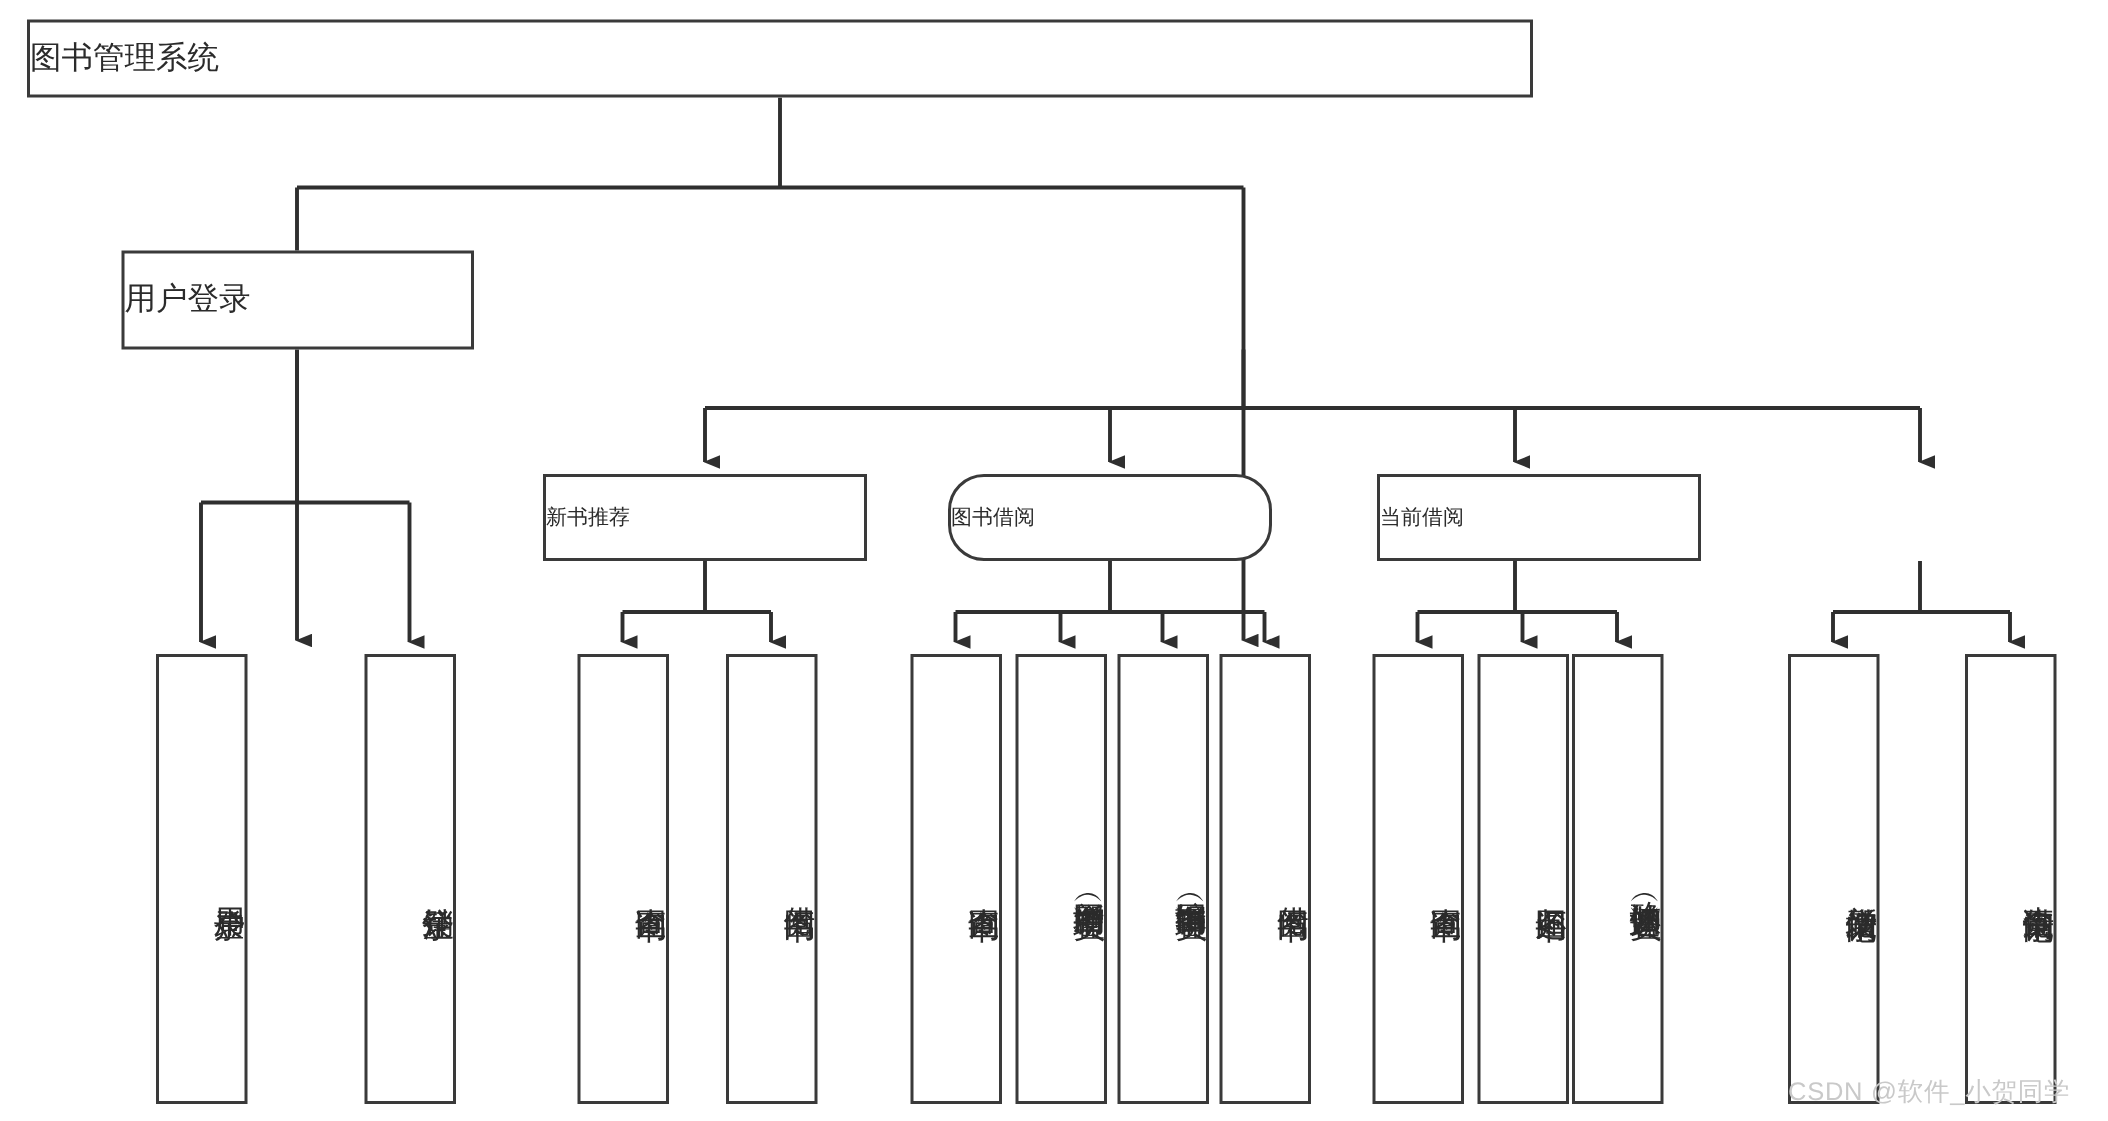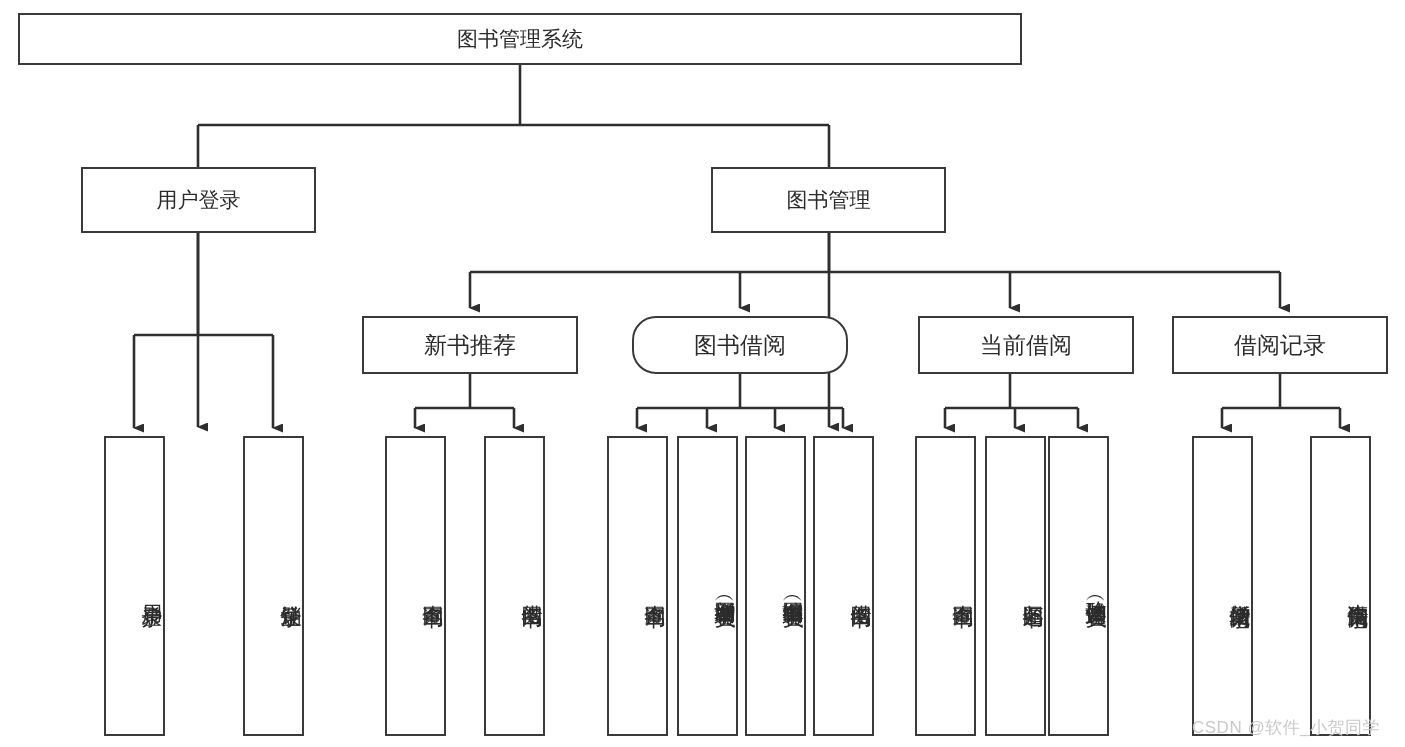--- a/index.html
+++ b/index.html
@@ -15,32 +15,31 @@
     font-family: "Liberation Sans", "DejaVu Sans", sans-serif;
     overflow: hidden;
   }
   .node {
     position: absolute;
     box-sizing: border-box;
     border: 2px solid #3a3a3a;
     background: #ffffff;
     display: flex;
     align-items: center;
-    justify-content: center;
     color: #2b2b2b;
     line-height: 1.08;
   }
   .node.root {
     font-size: 21px;
   }
   .node.level2 {
     font-size: 21px;
   }
   .node.level3 {
-    font-size: 23px;
+    font-size: 14px;
   }
   .node.leaf {
     writing-mode: vertical-rl;
     text-orientation: upright;
     font-size: 21px;
     letter-spacing: 1px;
     align-items: flex-start;
     justify-content: center;
     padding-top: 8px;
     white-space: nowrap;
@@ -119,35 +118,29 @@
     </g>
   </svg>
 
   <div class="node root" style="left:18px;top:13px;width:1004px;height:52px;">
     <span>图书管理系统</span>
   </div>
 
   <div class="node level2" style="left:81px;top:167px;width:235px;height:66px;">
     <span>用户登录</span>
   </div>
-  <div class="node level2" style="left:711px;top:167px;width:235px;height:66px;">
-    <span>图书管理</span>
-  </div>
 
   <div class="node level3" style="left:362px;top:316px;width:216px;height:58px;">
     <span>新书推荐</span>
   </div>
   <div class="node level3" style="left:632px;top:316px;width:216px;height:58px;border-radius:24px;">
     <span>图书借阅</span>
   </div>
   <div class="node level3" style="left:902px;top:316px;width:216px;height:58px;margin-left:16px;">
     <span>当前借阅</span>
-  </div>
-  <div class="node level3" style="left:1172px;top:316px;width:216px;height:58px;">
-    <span>借阅记录</span>
   </div>
 
   <div class="node leaf" style="left:104px;top:436px;width:61px;height:300px;">
     <span>用户登录</span>
   </div>
   <div class="node leaf" style="left:243px;top:436px;width:61px;height:300px;">
     <span>注销登录</span>
   </div>
   <div class="node leaf" style="left:385px;top:436px;width:61px;height:300px;">
     <span>查询图书</span>

